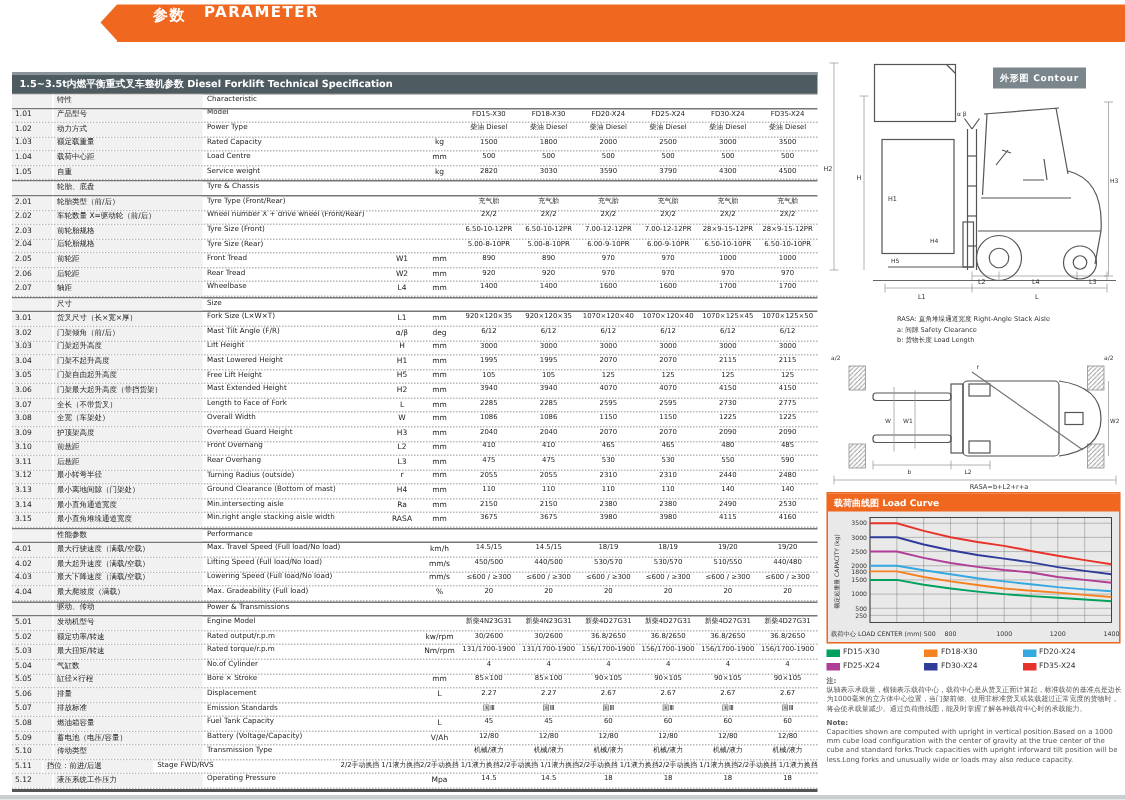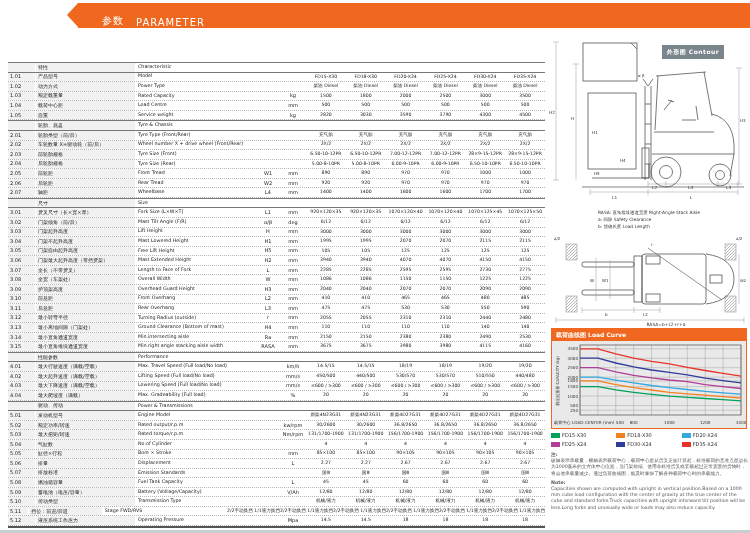--- a/index.html
+++ b/index.html
@@ -3,21 +3,21 @@
 <meta charset="utf-8">
 <style>
   html,body{margin:0;padding:0;}
   body{width:750px;height:533px;background:#fff;font-family:"DejaVu Sans","Liberation Sans",sans-serif;position:relative;overflow:hidden;}
   #page{position:absolute;inset:0;background:#fff;}
 
   
   .brand-box{position:absolute;left:0;top:3px;width:64px;height:25px;background:#6e7a80;color:#fff;
     font-size:11px;font-weight:bold;display:flex;align-items:center;justify-content:center;letter-spacing:1px;}
   .band{position:absolute;left:78px;top:3px;right:0;height:25px;background:#f0681f;color:#fff;
-    display:flex;align-items:flex-end;gap:12px;padding-left:24px;font-weight:normal;font-size:10px;letter-spacing:1px;}
+    display:flex;align-items:flex-start;gap:12px;padding-left:24px;font-weight:bold;font-size:10px;letter-spacing:1px;}
   .band:before{content:"";position:absolute;left:-11px;top:0;border-top:12.5px solid transparent;
     border-bottom:12.5px solid transparent;border-right:11px solid #f0681f;}
 
   
   .tbar{position:absolute;left:8px;top:48px;width:537px;height:14px;background:#4e5b61;color:#fff;
     font-size:6.5px;font-weight:bold;display:flex;align-items:center;padding-left:5px;box-sizing:border-box;border-top:2px solid #8a9499;}
   .spec{position:absolute;left:8px;top:62px;width:537px;height:466px;display:flex;flex-direction:column;
     border-bottom:2px solid #555;box-sizing:border-box;}
   .trow{flex:1 1 0;min-height:0;display:flex;align-items:stretch;border-bottom:1px dotted #b8b8b8;font-size:5px;color:#222;}
   .trow.sec{border-top:1px solid #777;border-bottom:1px solid #777;}
@@ -51,20 +51,21 @@
 </head>
 <body>
 
 <div id="page">
 
   <div class="band">
     <span>参数</span>
     <span>PARAMETER</span>
   </div>
 
+  <div class="tbar">1.5~3.5t内燃平衡重式叉车整机参数  Diesel Forklift Technical Specification</div>
   <div class="spec">
       <div class="trow sec">
         <div class="tc c-no"></div>
         <div class="tc c-cn">特性</div>
         <div class="tc c-en">Characteristic</div>
         <div class="tc c-sym"></div>
         <div class="tc c-unit"></div>
         <div class="tc c-val"></div>
         <div class="tc c-val"></div>
         <div class="tc c-val"></div>

